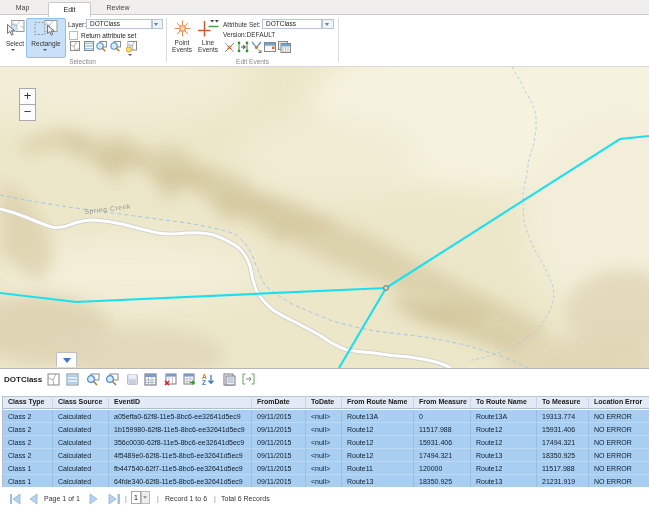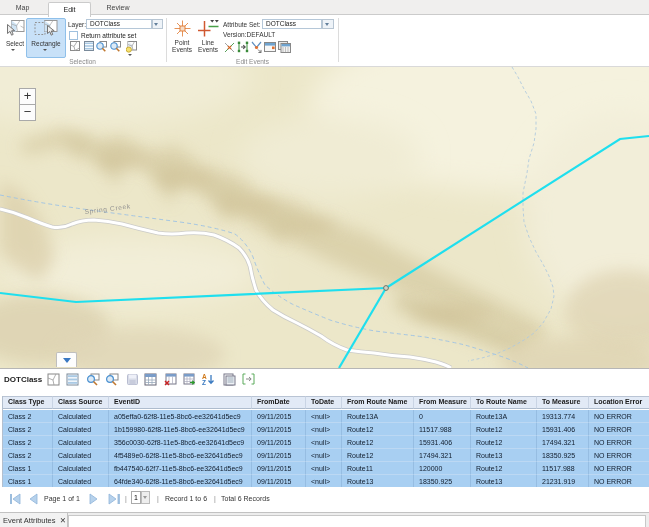--- a/index.html
+++ b/index.html
@@ -423,19 +423,15 @@
       <div class="ptxt" style="left:125px;color:#888;">|</div>
       <div class="abs" style="left:131px;top:4px;width:10px;height:13px;background:#fff;border:1px solid #aaa;font-size:7px;text-align:center;line-height:12px;">1</div>
       <div class="abs" style="left:141px;top:4px;width:9px;height:13px;background:#eee;border:1px solid #bbb;"></div>
       <div class="caret" style="left:142.5px;top:9px;border-top-color:#999;"></div>
       <div class="ptxt" style="left:157px;color:#888;">|</div>
       <div class="ptxt" style="left:165px;">Record 1 to 6</div>
       <div class="ptxt" style="left:214px;color:#888;">|</div>
       <div class="ptxt" style="left:221px;">Total 6 Records</div>
     </div>
 
-    <div id="btabs">
-      <div id="btab">Event Attributes&nbsp;&nbsp;✕</div>
-      <div id="binset"></div>
-    </div>
   </div>
 
 </div>
 
 </body></html>

